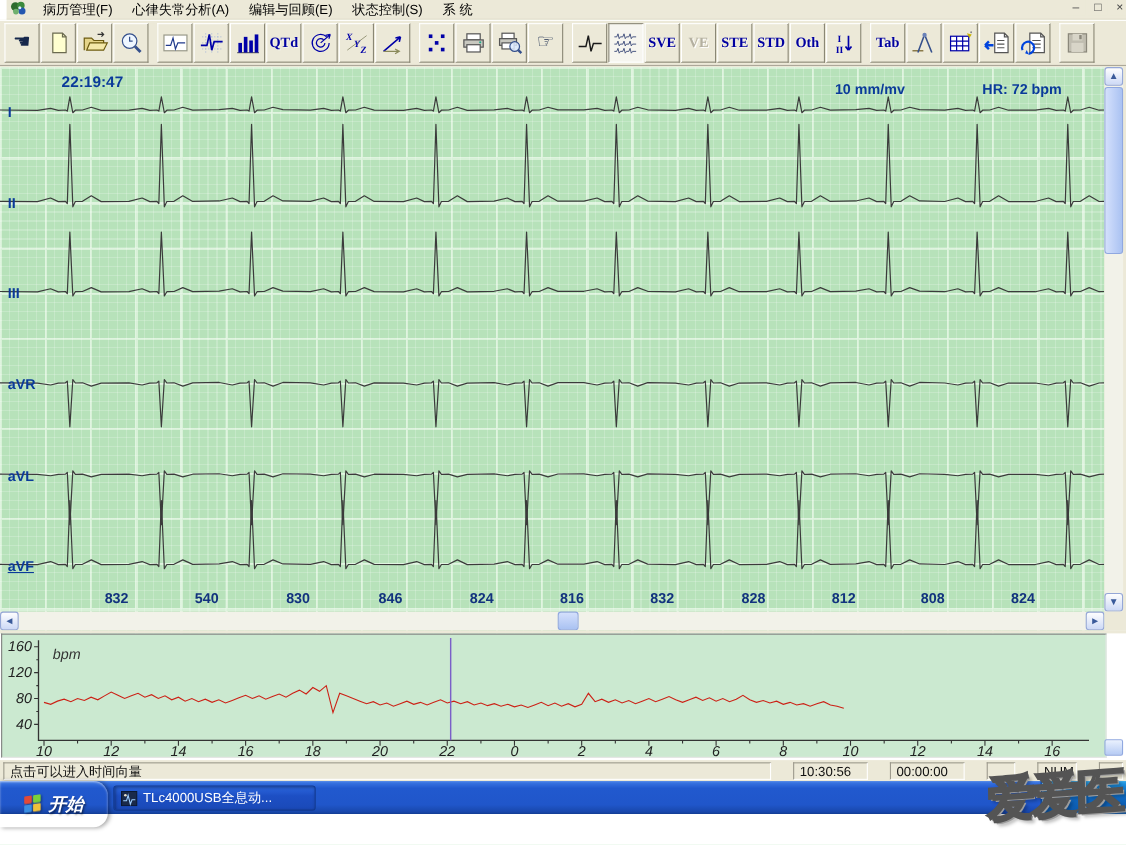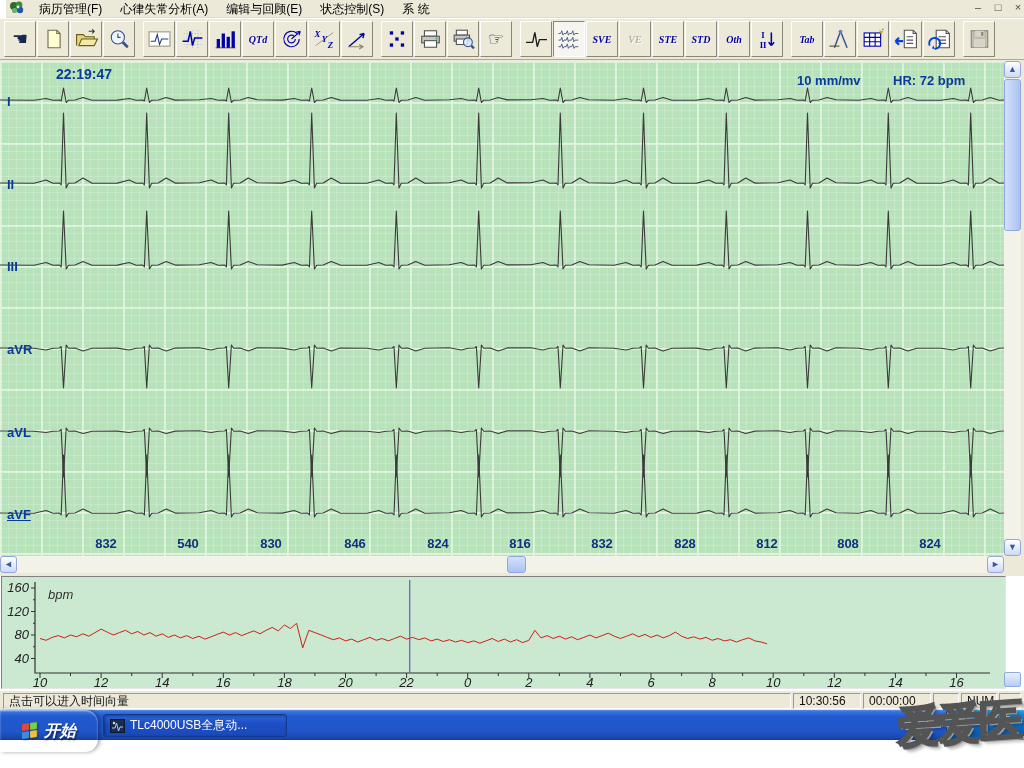--- a/index.html
+++ b/index.html
@@ -18,37 +18,37 @@
            border-top:1px solid #fff;border-bottom:1px solid #aca899;box-sizing:border-box;
            display:flex;align-items:center;padding-left:3px}
   .tb-btn{width:32px;height:36px;margin-left:1px;flex:0 0 auto;background:#ece9d8;padding:0;
           border:1px solid;border-color:#fff #8a8775 #8a8775 #fff;
           display:flex;align-items:center;justify-content:center;box-sizing:border-box}
   .tb-btn.pressed{border-color:#8a8775 #fff #fff #8a8775;background:#f6f5ef}
   .tb-gap{width:7px;flex:0 0 auto}
   .tb-ic{display:block;line-height:0}
   .tb-ic svg{width:25px;height:22px;display:block}
   .tb-glyph{font-family:"DejaVu Sans",sans-serif;font-size:18px;color:#16284c;line-height:1}
-  .tb-text{font-family:"Liberation Serif",serif;font-style:italic;font-weight:bold;
-           font-size:10px;color:#0000a0;text-shadow:1px 1px 0 rgba(255,255,255,.6)}
+  .tb-text{font-family:"Liberation Serif",serif;font-weight:bold;
+           font-size:13px;color:#0000a0;text-shadow:1px 1px 0 rgba(255,255,255,.6)}
   .tb-btn.disabled .tb-text{color:#b4b0a0;text-shadow:1px 1px 0 #fff}
   
   .ecg-wrap{position:absolute;top:60px;left:0;width:1024px;height:513px;background:#ece9d8}
   .ecg-area{position:absolute;left:0;top:1px;width:1004px;height:643px;
       background-color:#b7e2ba;
       background-image:
         repeating-linear-gradient(to right, rgba(255,255,255,.20) 0 1px, transparent 1px 8.2px),
         repeating-linear-gradient(to bottom, rgba(255,255,255,.20) 0 1px, transparent 1px 8.2px),
         repeating-linear-gradient(to right, #d8f1d8 0 2px, transparent 2px 41px),
         repeating-linear-gradient(to bottom, #d8f1d8 0 2px, transparent 2px 41px);
       overflow:hidden}
   #ecg-svg{position:absolute;left:0;top:0;width:1004px;height:495px}
   .ecg-label{position:absolute;font-weight:bold;color:#0a3a9a;white-space:nowrap}
   .ts{left:56px;top:5px;font-size:14px}
-  .gain{left:797px;top:12px;font-size:13px}
+  .gain{left:759px;top:12px;font-size:13px}
   .hrv{left:893px;top:12px;font-size:13px}
   .lead-label{position:absolute;left:7px;font-size:13px;font-weight:bold;color:#0a3a9a}
   .rr-label{position:absolute;top:475px;transform:translateX(-50%);
             font-size:13px;font-weight:bold;color:#12327e}
   
   .vscroll{position:absolute;left:1004px;top:1px;width:17px;height:495px;background:#f2f2e9}
   .hscroll{position:absolute;left:0;top:496px;width:1004px;height:17px;background:#f2f2e9}
   .scroll-btn{position:absolute;width:17px;height:17px;box-sizing:border-box;
       background:linear-gradient(#fefefe,#cdd9f6);border:1px solid #95a7d7;border-radius:3px;
       color:#3a5a9a;font-size:9px;display:flex;align-items:center;justify-content:center;line-height:1}
@@ -61,21 +61,21 @@
   
   .trend{position:absolute;top:576px;left:0;width:1024px;height:114px;background:#fff}
   .trend-plot{position:absolute;left:1px;top:0;width:1005px;height:113px;background:#cbe9d0;
       border:1px solid;border-color:#808080 #e6e6e6 #e6e6e6 #808080;box-sizing:border-box}
   #trend-svg{position:absolute;left:0;top:0;width:1003px;height:111px}
   .trend-corner{position:absolute;right:3px;bottom:3px;width:15px;height:13px;
       background:linear-gradient(#eaf1fe,#b6cbf4);border:1px solid #90a8e0;border-radius:2px}
   
   .statusbar{position:absolute;top:690px;left:0;width:1024px;height:20px;background:#ece9d8;
       border-top:1px solid #fff;box-sizing:border-box;display:flex;align-items:center;
-      gap:2px;padding:0 3px;font-size:12px}
+      gap:20px;padding:0 3px;font-size:12px}
   .sb-panel{height:16px;line-height:14px;border:1px solid;border-color:#9d9a8d #fff #fff #9d9a8d;
       padding:0 5px;box-sizing:border-box;color:#111;white-space:nowrap;overflow:hidden}
   .sb-msg{flex:1}
   .sb-clock{width:68px}.sb-elapsed{width:68px}.sb-sp1{width:26px}
   .sb-num{width:36px;text-align:center}.sb-sp2{width:22px}
   
   .taskbar{position:absolute;top:710px;left:0;width:1024px;height:30px;
       background:linear-gradient(#5a8ee8 0,#3671e0 6%,#2159ce 22%,#2056ca 72%,#1847ab 94%,#123c92 100%)}
   .start-btn{position:absolute;left:0;top:0;height:42px;width:98px;border-radius:0 13px 13px 0;
       background:linear-gradient(#a2d677 0,#4fae3d 20%,#3a9834 55%,#2f842 88%,#256f24 100%);

